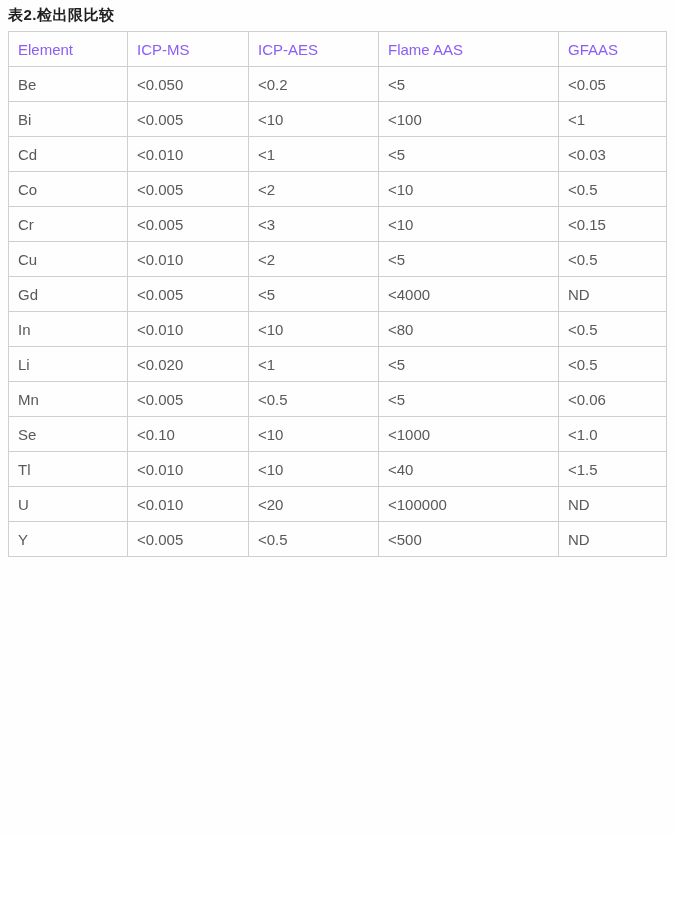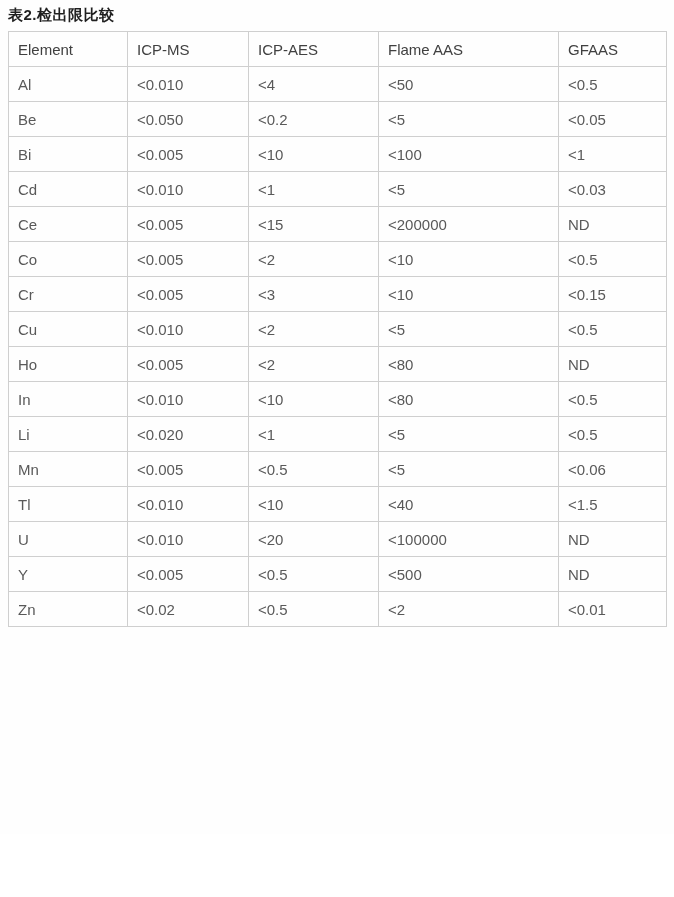--- a/index.html
+++ b/index.html
@@ -39,21 +39,21 @@
     text-align: left;
     vertical-align: middle;
     padding: 0 0 0 9px;
     height: 35px;
     line-height: 17px;
     box-sizing: border-box;
     white-space: nowrap;
     overflow: hidden;
   }
   table.dl-table th {
-    color: #404040;
+    color: #8b5cf6;
     background: #fefefe;
   }
   col.c0 { width: 119px; }
   col.c1 { width: 121px; }
   col.c2 { width: 130px; }
   col.c3 { width: 180px; }
   col.c4 { width: 108px; }
 </style>
 </head>
 <body>
@@ -73,53 +73,39 @@
       <tr>
           <th>Element</th>
           <th>ICP-MS</th>
           <th>ICP-AES</th>
           <th>Flame AAS</th>
           <th>GFAAS</th>
         </tr>
     </thead>
     <tbody>
         <tr>
-          <td>Al</td>
-          <td>&lt;0.010</td>
-          <td>&lt;4</td>
-          <td>&lt;50</td>
-          <td>&lt;0.5</td>
-        </tr>
-        <tr>
           <td>Be</td>
           <td>&lt;0.050</td>
           <td>&lt;0.2</td>
           <td>&lt;5</td>
           <td>&lt;0.05</td>
         </tr>
         <tr>
           <td>Bi</td>
           <td>&lt;0.005</td>
           <td>&lt;10</td>
           <td>&lt;100</td>
           <td>&lt;1</td>
         </tr>
         <tr>
           <td>Cd</td>
           <td>&lt;0.010</td>
           <td>&lt;1</td>
           <td>&lt;5</td>
           <td>&lt;0.03</td>
-        </tr>
-        <tr>
-          <td>Ce</td>
-          <td>&lt;0.005</td>
-          <td>&lt;15</td>
-          <td>&lt;200000</td>
-          <td>ND</td>
         </tr>
         <tr>
           <td>Co</td>
           <td>&lt;0.005</td>
           <td>&lt;2</td>
           <td>&lt;10</td>
           <td>&lt;0.5</td>
         </tr>
         <tr>
           <td>Cr</td>
@@ -129,24 +115,24 @@
           <td>&lt;0.15</td>
         </tr>
         <tr>
           <td>Cu</td>
           <td>&lt;0.010</td>
           <td>&lt;2</td>
           <td>&lt;5</td>
           <td>&lt;0.5</td>
         </tr>
         <tr>
-          <td>Ho</td>
+          <td>Gd</td>
           <td>&lt;0.005</td>
-          <td>&lt;2</td>
-          <td>&lt;80</td>
+          <td>&lt;5</td>
+          <td>&lt;4000</td>
           <td>ND</td>
         </tr>
         <tr>
           <td>In</td>
           <td>&lt;0.010</td>
           <td>&lt;10</td>
           <td>&lt;80</td>
           <td>&lt;0.5</td>
         </tr>
         <tr>
@@ -157,42 +143,42 @@
           <td>&lt;0.5</td>
         </tr>
         <tr>
           <td>Mn</td>
           <td>&lt;0.005</td>
           <td>&lt;0.5</td>
           <td>&lt;5</td>
           <td>&lt;0.06</td>
         </tr>
         <tr>
+          <td>Se</td>
+          <td>&lt;0.10</td>
+          <td>&lt;10</td>
+          <td>&lt;1000</td>
+          <td>&lt;1.0</td>
+        </tr>
+        <tr>
           <td>Tl</td>
           <td>&lt;0.010</td>
           <td>&lt;10</td>
           <td>&lt;40</td>
           <td>&lt;1.5</td>
         </tr>
         <tr>
           <td>U</td>
           <td>&lt;0.010</td>
           <td>&lt;20</td>
           <td>&lt;100000</td>
           <td>ND</td>
         </tr>
         <tr>
           <td>Y</td>
           <td>&lt;0.005</td>
           <td>&lt;0.5</td>
           <td>&lt;500</td>
           <td>ND</td>
         </tr>
-        <tr>
-          <td>Zn</td>
-          <td>&lt;0.02</td>
-          <td>&lt;0.5</td>
-          <td>&lt;2</td>
-          <td>&lt;0.01</td>
-        </tr>
       </tbody>
   </table>
 </div>
 
 </body></html>

